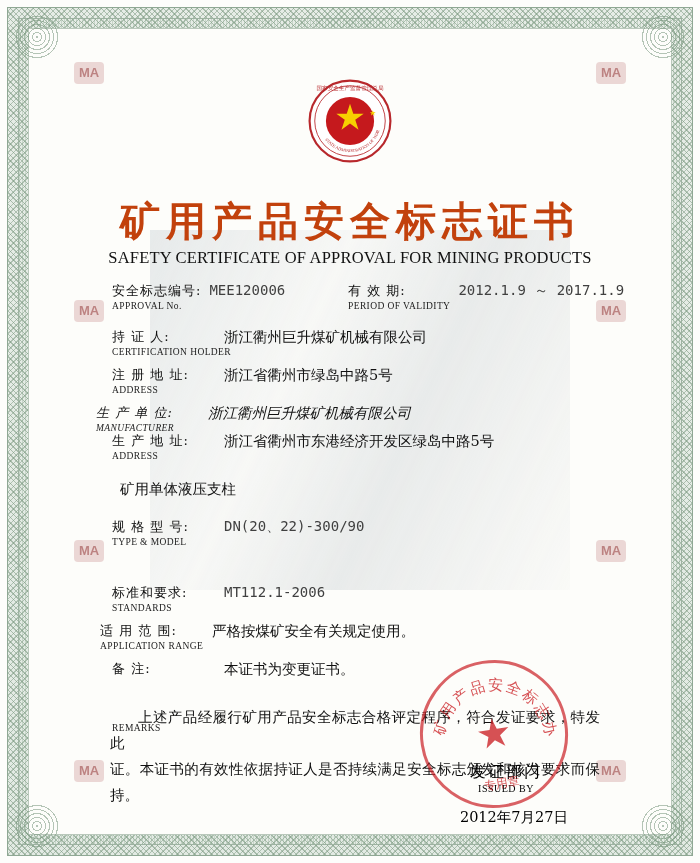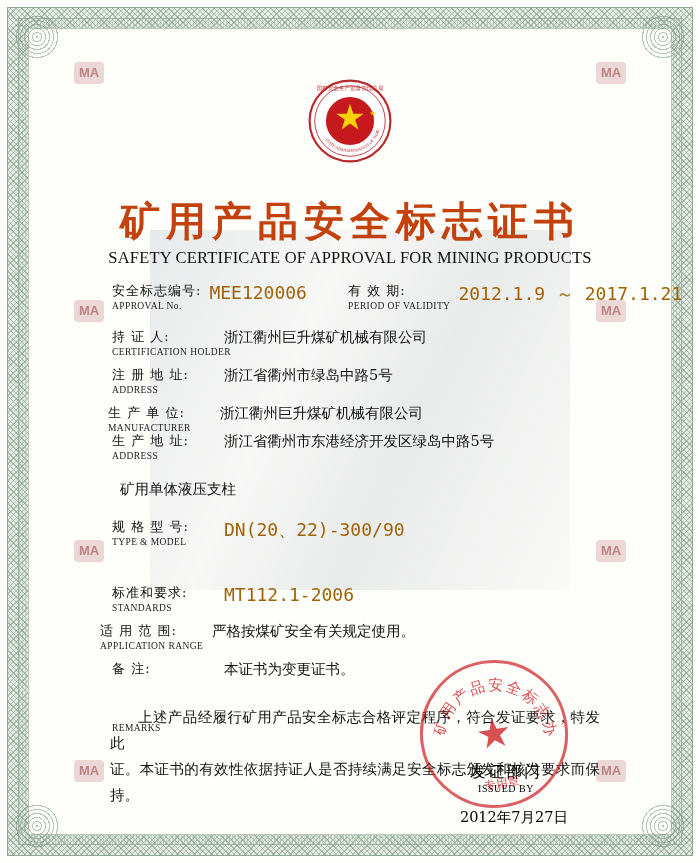--- a/index.html
+++ b/index.html
@@ -138,23 +138,23 @@
     white-space: nowrap;
     margin-top: 1px;
   }
   .val {
     font-size: 14.5px;
     font-family: "DejaVu Serif", serif;
     color: #111;
     white-space: nowrap;
   }
   .val-mono {
-    font-size: 18px;
+    font-size: 14px;
     font-family: "DejaVu Sans Mono", monospace;
-    color: #a16207;
+    color: #404040;
     white-space: nowrap;
   }
 
   .pair {
     display: flex;
     align-items: flex-start;
   }
   .labelbox {
     display: flex;
     flex-direction: column;
@@ -292,21 +292,21 @@
       </div>
     </div>
 
     <div class="row" style="top:246px; left:308px;">
       <div class="pair">
         <div class="labelbox">
           <span class="lbl-cn">有 效 期:</span>
           <span class="lbl-en">PERIOD OF VALIDITY</span>
         </div>
         <div class="valbox" style="margin-left:8px;">
-          <span class="val-mono">2012.1.9 ～ 2017.1.21</span>
+          <span class="val-mono">2012.1.9 ～ 2017.1.9</span>
         </div>
       </div>
     </div>
 
     <div class="row" style="top:292px; left:72px;">
       <div class="pair">
         <div class="labelbox" style="width:104px;">
           <span class="lbl-cn">持  证  人:</span>
           <span class="lbl-en">CERTIFICATION HOLDER</span>
         </div>
@@ -321,21 +321,21 @@
         <div class="labelbox" style="width:104px;">
           <span class="lbl-cn">注 册 地 址:</span>
           <span class="lbl-en">ADDRESS</span>
         </div>
         <div class="valbox" style="margin-left:8px;">
           <span class="val">浙江省衢州市绿岛中路5号</span>
         </div>
       </div>
     </div>
 
-    <div class="row" style="top:368px; left:68px;">
+    <div class="row" style="top:368px; left:56px;font-style:italic;">
       <div class="pair">
         <div class="labelbox" style="width:104px;">
           <span class="lbl-cn">生 产 单 位:</span>
           <span class="lbl-en">MANUFACTURER</span>
         </div>
         <div class="valbox" style="margin-left:8px;">
           <span class="val">浙江衢州巨升煤矿机械有限公司</span>
         </div>
       </div>
     </div>

